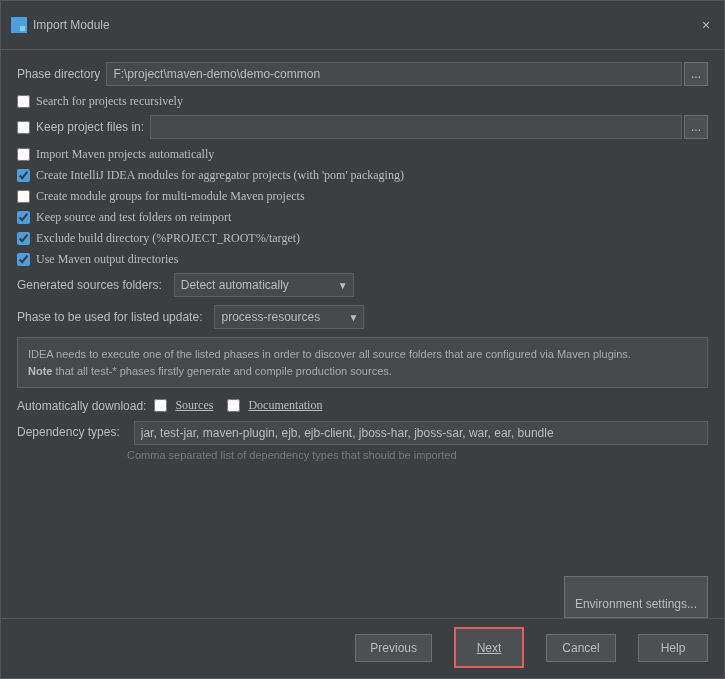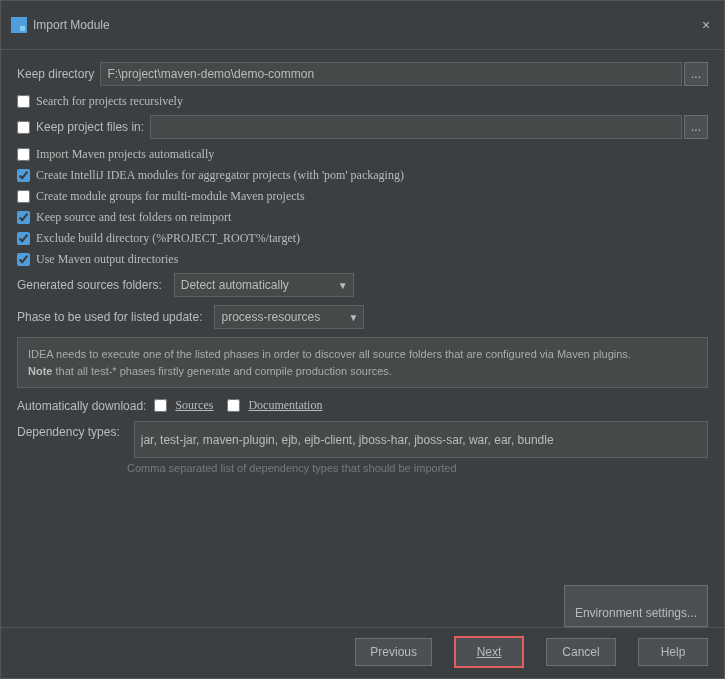--- a/index.html
+++ b/index.html
@@ -181,21 +181,21 @@
       margin-right: 14px;
       margin-top: 4px;
     }
     .dep-types-input {
       flex: 1;
       background: #45494a;
       border: 1px solid #5e6060;
       color: #bbbbbb;
       padding: 3px 6px;
       font-size: 12px;
-      height: 37px;
+      height: 24px;
       outline: none;
     }
     .hint-text {
       color: #787878;
       font-size: 11px;
       margin-left: 110px;
       margin-bottom: 8px;
     }
     .footer {
       display: flex;
@@ -221,21 +221,21 @@
       height: 28px;
       min-width: 70px;
     }
     .btn-next {
       background: #4c5052;
       border: 2px solid #e06060;
       color: #bbbbbb;
       padding: 4px 14px;
       font-size: 12px;
       cursor: pointer;
-      height: 32px;
+      height: 41px;
       min-width: 70px;
       text-decoration: underline;
     }
     .env-btn {
       background: #4c5052;
       border: 1px solid #6c6e70;
       color: #bbbbbb;
       padding: 20px 10px;
       font-size: 12px;
       cursor: pointer;
@@ -258,21 +258,21 @@
         </svg>
       </div>
       <span class="title-text">Import Module</span>
     </div>
     <span class="close-btn">×</span>
   </div>
 
   <div class="content">
 
     <div class="row">
-      <span class="label">Keep directory</span>
+      <span class="label">Phase directory</span>
       <input class="text-input" type="text" value="F:\project\maven-demo\demo-common" style="">
       <button class="browse-btn">...</button>
     </div>
 
     <div class="checkbox-row">
       <input type="checkbox" style="">
       <span class="checkbox-label">Search for projects recursively</span>
     </div>
 
     <div class="row" style="margin-bottom:8px;">

